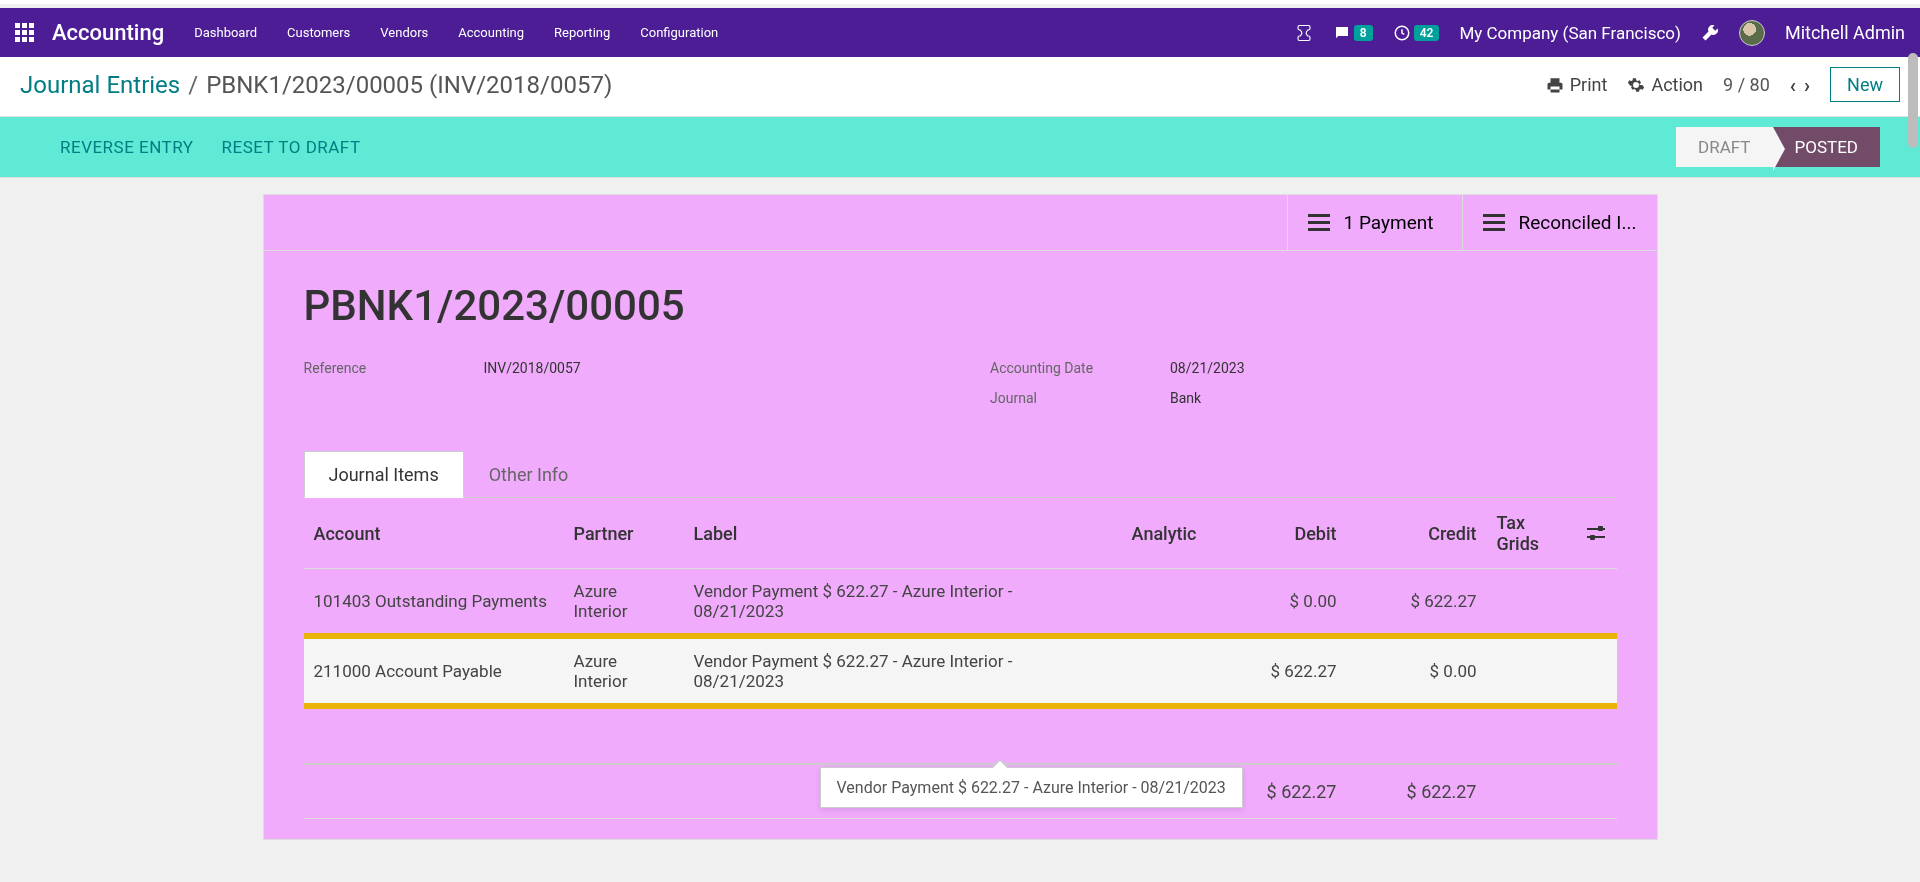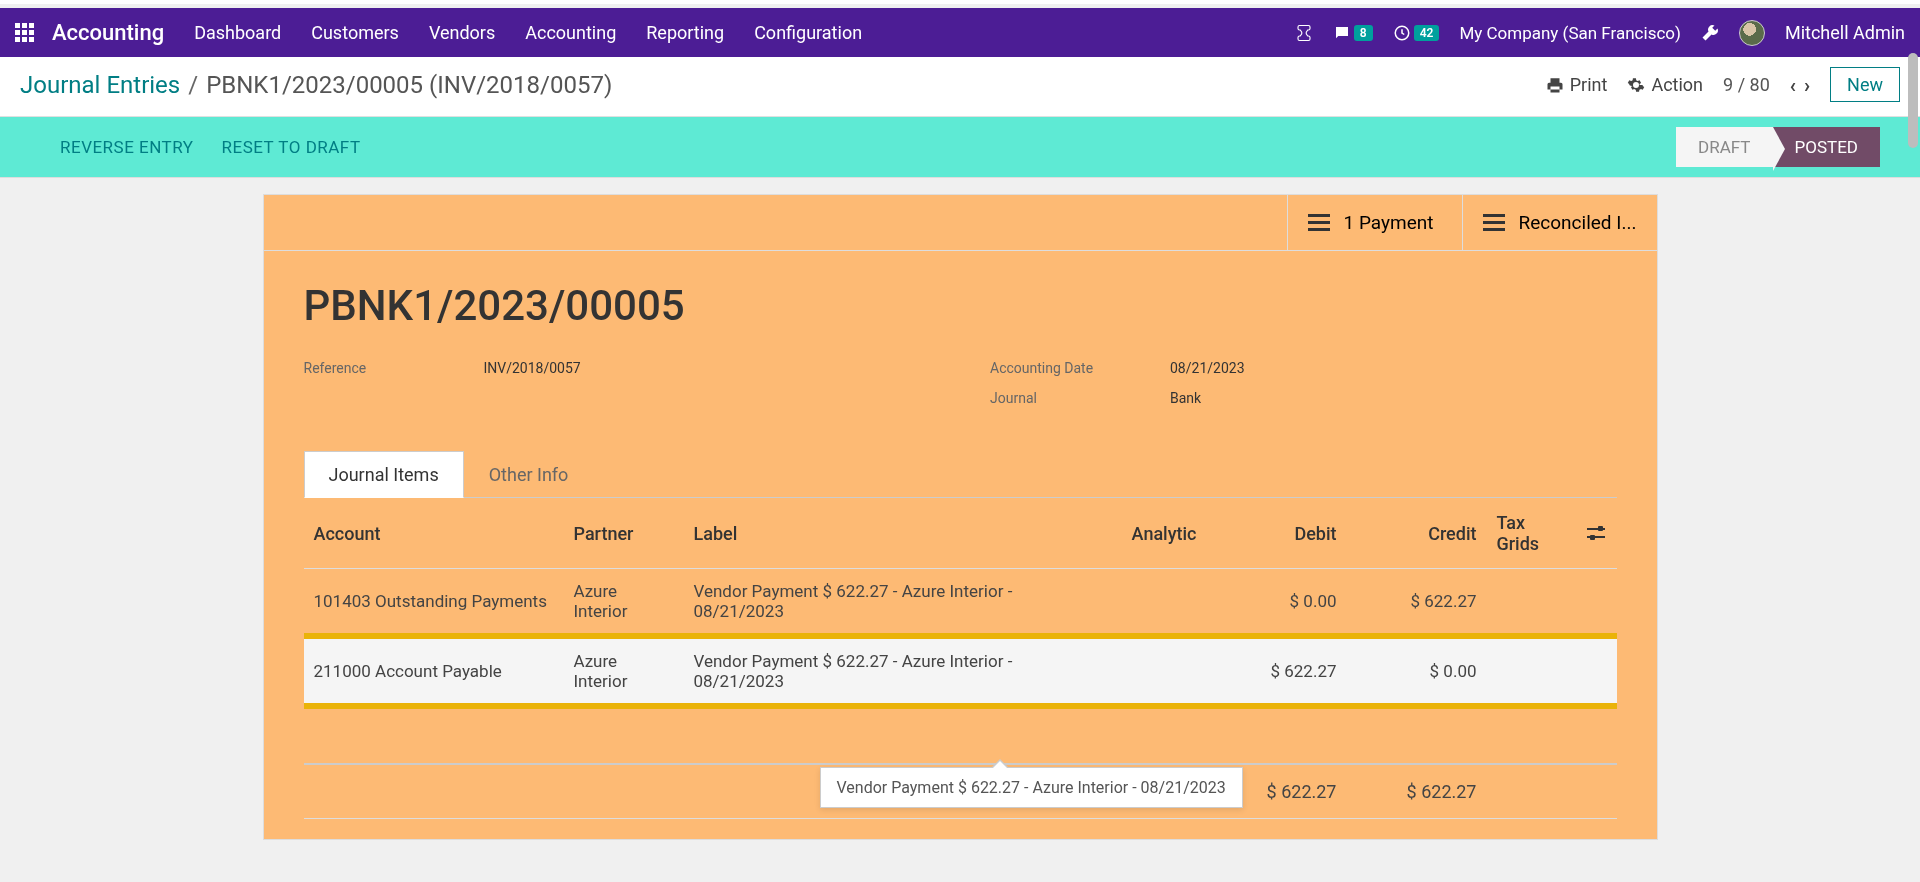--- a/index.html
+++ b/index.html
@@ -14,21 +14,21 @@
   padding: 0 15px;
   color: #fff;
   position: relative;
   top: 4px;
 }
 .top-nav-spacer-top { height: 4px; background: #fff; }
 .apps-icon { display: grid; grid-template-columns: repeat(3, 5px); grid-gap: 2px; margin-right: 18px; cursor: pointer; }
 .apps-icon span { width: 5px; height: 5px; background: #fff; }
 .app-title { font-size: 22px; font-weight: 500; margin-right: 30px; }
 .nav-menu { display: flex; gap: 30px; }
-.nav-menu-item { font-size: 18px; cursor: pointer; }
+.nav-menu-item { font-size: 13px; cursor: pointer; }
 .nav-right { margin-left: auto; display: flex; align-items: center; gap: 20px; }
 .icon-btn { position: relative; cursor: pointer; display: flex; align-items: center; }
 .badge { background: #00a09d; color: #fff; font-size: 12px; padding: 1px 6px; border-radius: 3px; margin-left: 3px; font-weight: 600; }
 .company-name { font-size: 17px; }
 .user-name { font-size: 18px; }
 .avatar { width: 26px; height: 26px; border-radius: 50%; background: radial-gradient(circle at 40% 35%, #d9c5a8 30%, #5a6b4a 30%); border: 1px solid #ccc; }
 
 
 .control-bar {
   background: #fff;
@@ -65,21 +65,21 @@
   content: ""; position: absolute; right: -12px; top: 0; width: 0; height: 0;
   border-top: 22px solid transparent; border-bottom: 22px solid transparent; border-left: 12px solid #f5f5f5;
   z-index: 1;
 }
 .state-item.draft { background: #f5f5f5; }
 .state-item.active.posted { margin-right: 0; text-align: right; }
 
 
 .sheet-wrap { padding: 0 0; display: flex; justify-content: center; }
 .sheet {
-  background: #fdba74;
+  background: #f0abfc;
   width: 1395px;
   border: 1px solid #ddd;
   margin-top: 16px;
 }
 .button-box { display: flex; justify-content: flex-end; border-bottom: 1px solid #ddd; }
 .stat-btn {
   border-left: 1px solid #ddd;
   padding: 16px 20px;
   display: flex;
   align-items: center;

